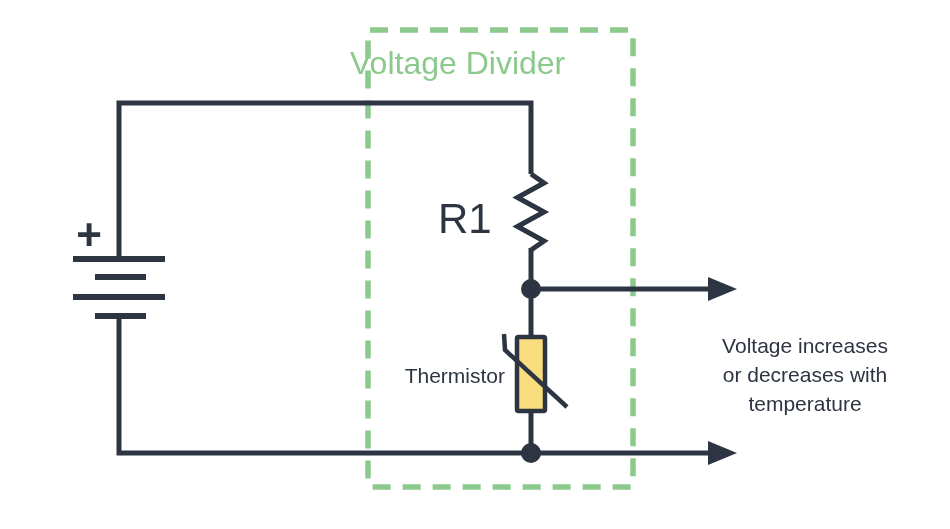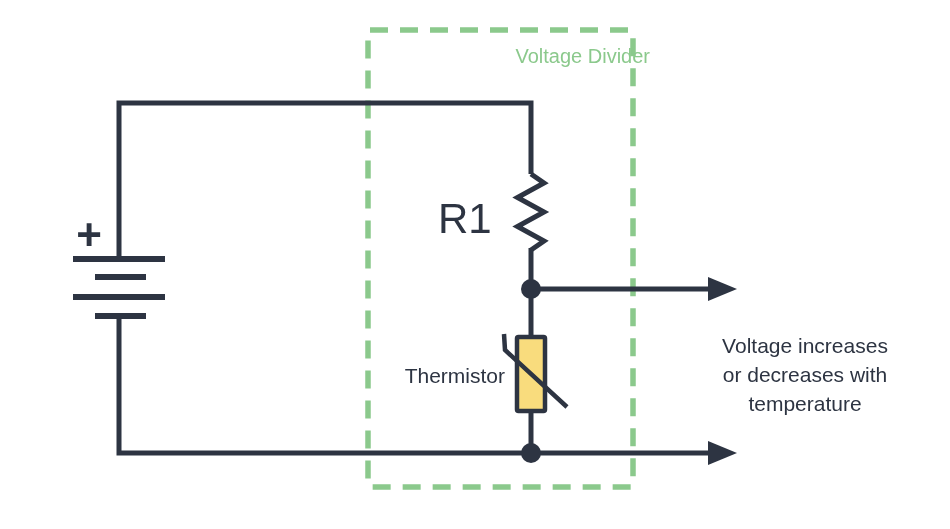--- a/index.html
+++ b/index.html
@@ -68,22 +68,22 @@
     font-family: "Liberation Sans", sans-serif;
   }
   .label {
     position: absolute;
     color: var(--wire, #2d3442);
   }
   .label.title {
     left: 350px;
     top: 45px;
     width: 300px;
-    text-align: right;
-    font-size: 20px;
+    text-align: left;
+    font-size: 32px;
     color: var(--voltage-divider-green, #8bc98c);
   }
   .label.r1 {
     left: 438px;
     top: 184px;
     font-size: 42px;
     line-height: 1;
     margin-top: 14px;
   }
   .label.thermistor {

